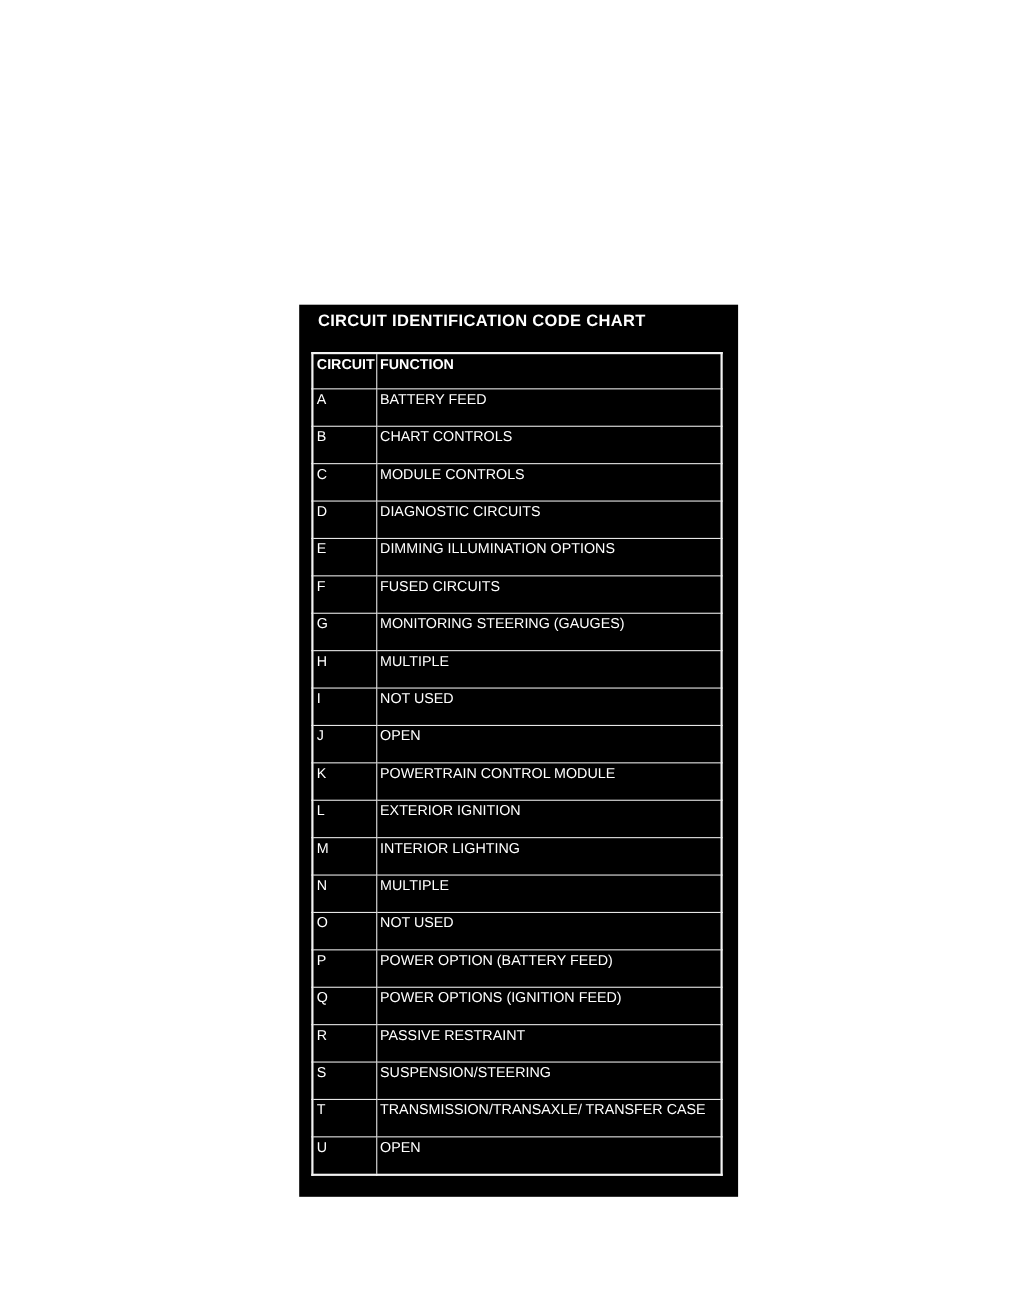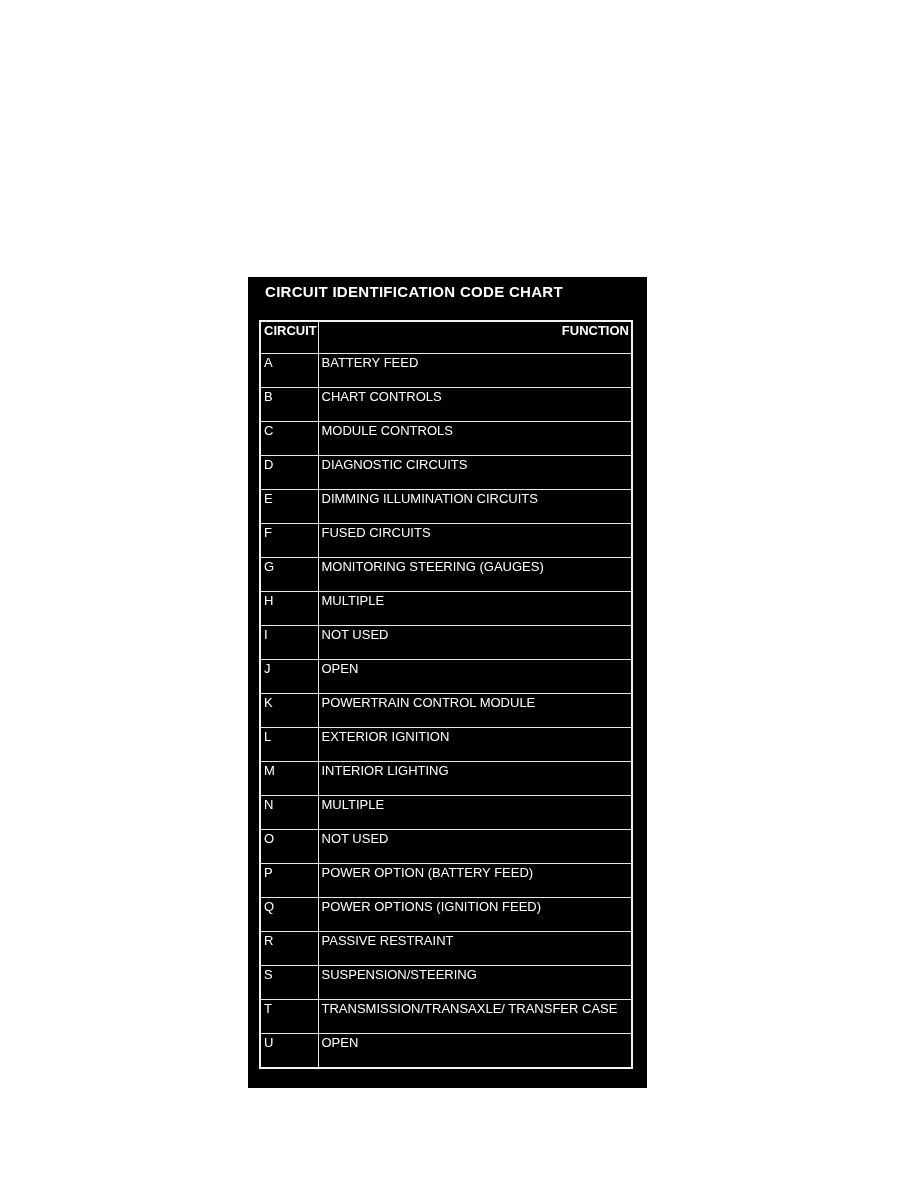--- a/index.html
+++ b/index.html
@@ -10,21 +10,21 @@
   .page {
     position: relative;
     width: 918px;
     height: 1188px;
     background: #ffffff;
     font-family: "Liberation Sans", sans-serif;
     overflow: hidden;
   }
   .panel {
     position: absolute;
-    left: 248px;
+    left: 272px;
     top: 277px;
     width: 399px;
     height: 811px;
     background: #000000;
     color: #ffffff;
   }
   .panel-title {
     position: absolute;
     left: 17px;
     top: 6px;
@@ -54,21 +54,21 @@
     padding: 1px 2px 0 3px;
     overflow: hidden;
     white-space: nowrap;
   }
   table.code-chart th {
     height: 30px;
     font-weight: bold;
     font-size: 13px;
   }
   table.code-chart th.circuit-header { text-align: right; }
-  table.code-chart th.function-header { text-align: right; }
+  table.code-chart th.function-header { text-align: left; }
   table.code-chart td {
     height: 32px;
     font-weight: normal;
     text-align: left;
   }
 </style>
 </head>
 <body>
 
 <div class="page">
@@ -97,21 +97,21 @@
           <tr>
             <td>C</td>
             <td>MODULE CONTROLS</td>
           </tr>
           <tr>
             <td>D</td>
             <td>DIAGNOSTIC CIRCUITS</td>
           </tr>
           <tr>
             <td>E</td>
-            <td>DIMMING ILLUMINATION CIRCUITS</td>
+            <td>DIMMING ILLUMINATION OPTIONS</td>
           </tr>
           <tr>
             <td>F</td>
             <td>FUSED CIRCUITS</td>
           </tr>
           <tr>
             <td>G</td>
             <td>MONITORING STEERING (GAUGES)</td>
           </tr>
           <tr>

